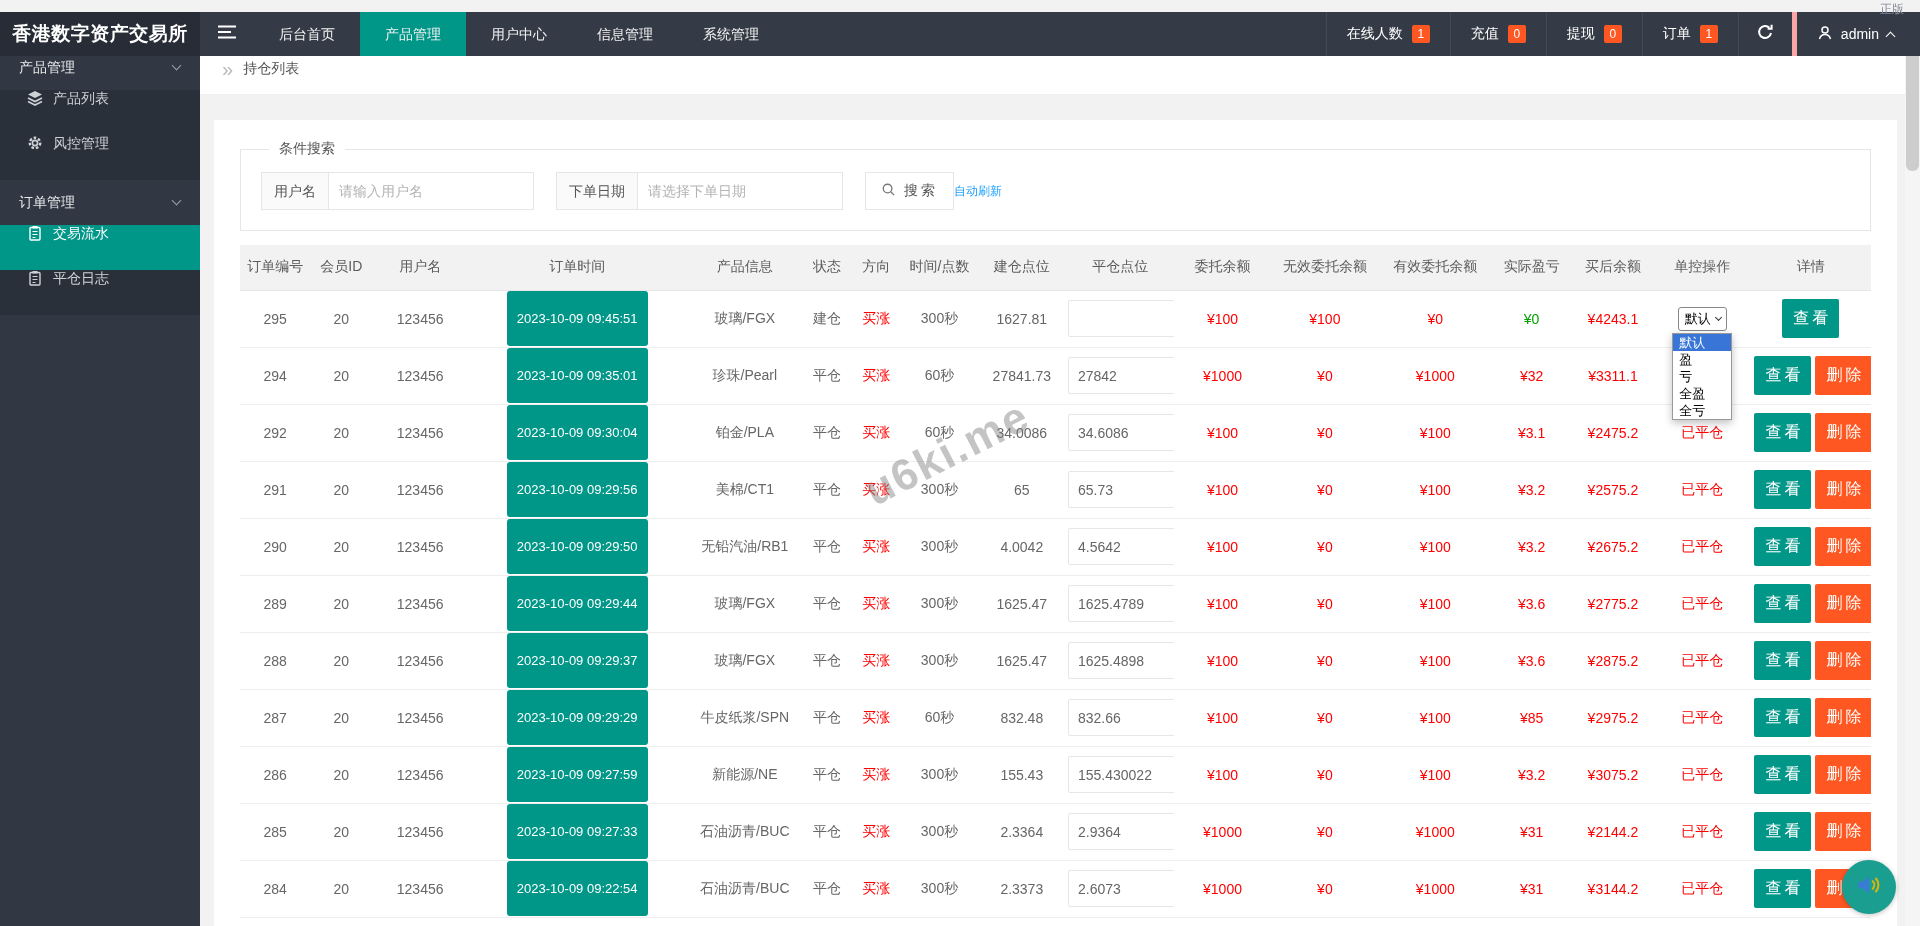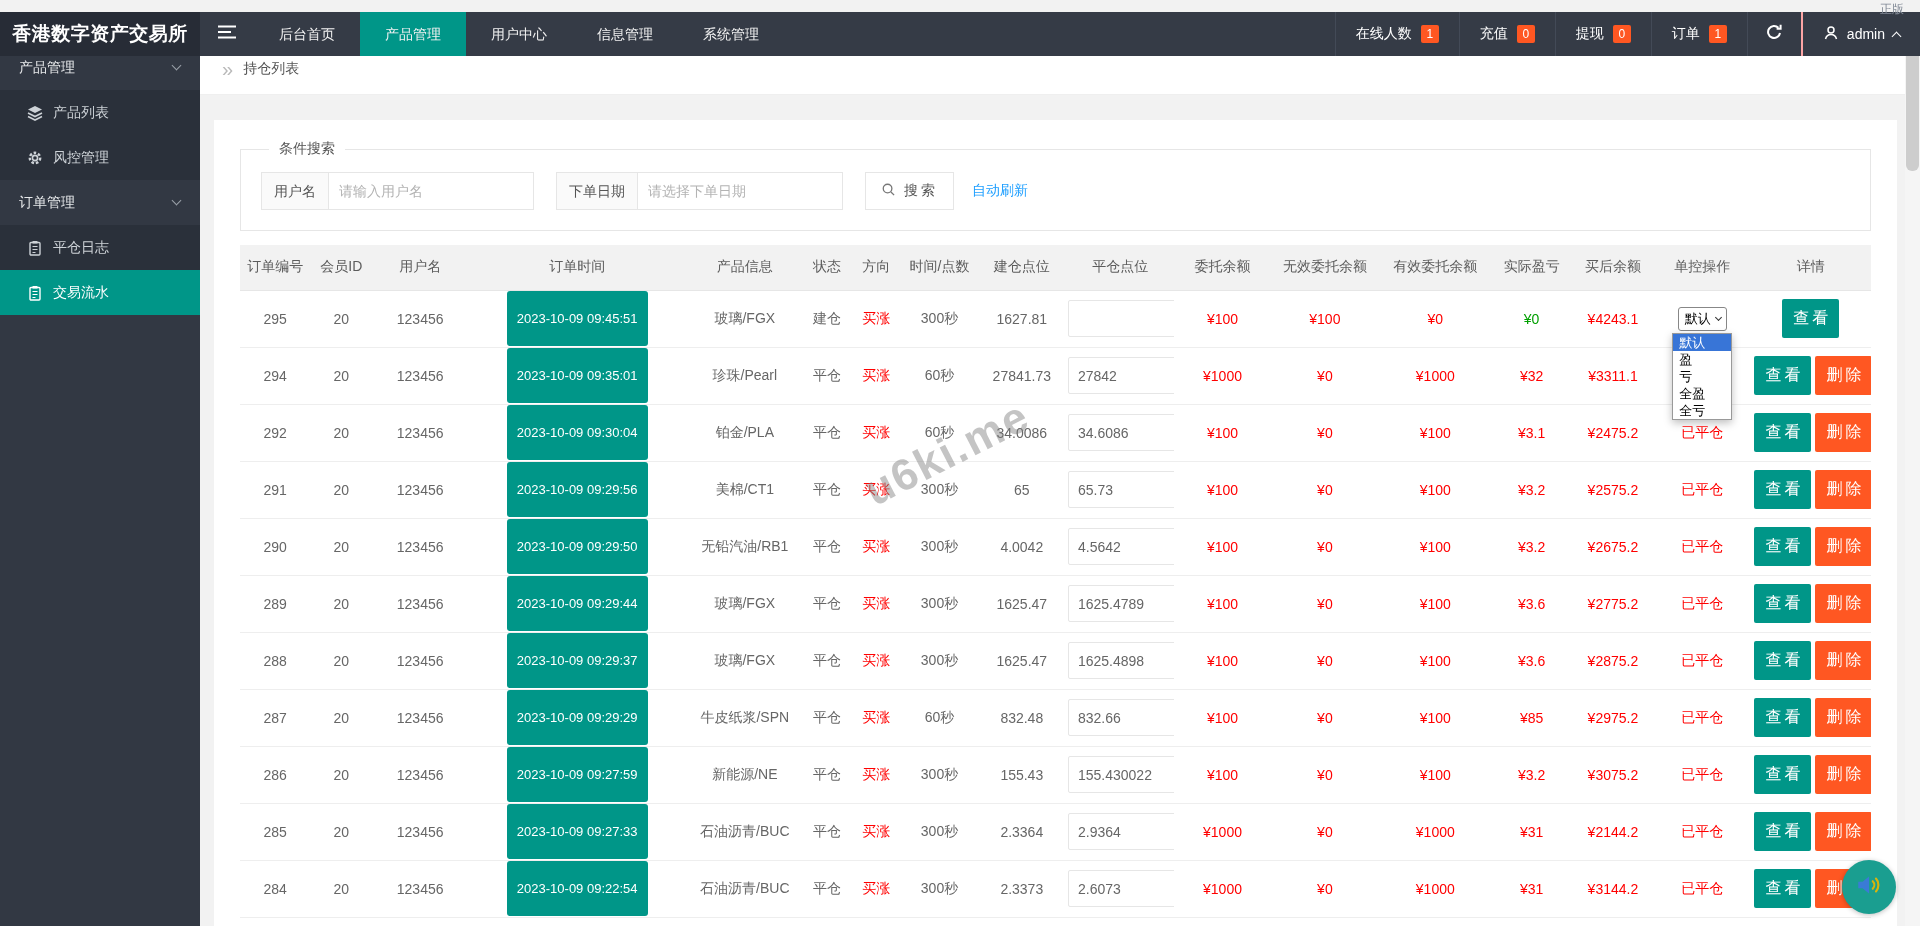--- a/index.html
+++ b/index.html
@@ -11,51 +11,51 @@
   .logo { width:200px; background:#272c36; color:#fff; font-size:19px; font-weight:bold; text-align:center; line-height:44px; letter-spacing:.5px; }
   .icon-btn { width:54px; display:flex; align-items:center; justify-content:center; cursor:pointer; }
   .nav { display:flex; }
   .nav-item { line-height:44px; padding:0 25px; color:#f2f2f2; font-size:14px; cursor:pointer; }
   .nav-item.active { background:#009688; }
   .tb-spacer { flex:1; }
   .stats { display:flex; }
   .stat { display:flex; align-items:center; gap:9px; padding:0 20px; border-left:1px solid #434a57; color:#fff; font-size:14px; cursor:pointer; }
   .badge { background:#ff5722; color:#fff; font-size:12px; line-height:18px; min-width:18px; text-align:center; padding:0 5px; border-radius:2px; }
   .refresh { border-left:1px solid #434a57; }
-  .user { display:flex; align-items:center; gap:8px; padding:0 20px 0 20px; border-left:2px solid #fca5a5; color:#fff; font-size:14px; cursor:pointer;text-align:right; }
+  .user { display:flex; align-items:center; gap:8px; padding:0 26px 0 20px; border-left:5px solid #fca5a5; color:#fff; font-size:14px; cursor:pointer;text-align:right; }
   .chev { display:inline-block; width:7px; height:7px; border-right:1.5px solid currentColor; border-bottom:1.5px solid currentColor; }
   .chev.up { transform:rotate(-135deg); margin-top:4px; }
   .chev.down { transform:rotate(45deg); margin-top:-4px; }
   .corner-text { position:absolute; top:1px; right:16px; color:#828a96; font-size:12px; z-index:31; }
 
   
   .sidebar { position:absolute; top:44px; left:0; bottom:0; width:200px; background:#323843; border-top:1px solid #3c434f; }
   .side-group { height:45px; display:flex; align-items:center; justify-content:space-between; padding:0 20px 0 19px; color:#e6e8ea; font-size:14px; cursor:pointer; }
   .side-group .chev { color:#9aa0a9; }
-  .side-item { height:45px; display:flex; align-items:center; gap:10px; padding-left:27px; background:#2a303a; color:#cdd2d7; font-size:14px; cursor:pointer; }
+  .side-item { height:45px; display:flex; gap:10px; padding-left:27px; background:#2a303a; color:#cdd2d7; font-size:14px; cursor:pointer; }
   .side-item.active { background:#009688; color:#fff; }
   .side-icon { width:16px; height:16px; display:inline-flex; }
   .side-icon svg { width:16px; height:16px; }
 
   
   .main { position:absolute; left:200px; top:44px; right:15px; bottom:0; }
   .breadcrumb { height:51px; background:#fff; border-bottom:1px solid #efefef; display:flex; align-items:center; padding-left:22px; gap:10px; }
   .crumb-icon { color:#b9b9b9; font-size:20px; line-height:1; }
   .crumb-text { color:#555; font-size:14px; }
   .panel { margin:25px 8px 0 14px; background:#fff; padding:20px 16px 40px; min-height:830px; }
 
   fieldset.search { border:1px solid #e6e6e6; margin:0 10px; padding:14px 20px 20px; }
   fieldset.search legend { padding:0 10px; margin-left:8px; color:#555; font-size:14px; }
   .search-row { display:flex; align-items:center; }
   .sgroup { display:flex; margin-right:22px; }
   .slabel { height:38px; line-height:36px; border:1px solid #e6e6e6; background:#fafafa; padding:0 12px; color:#555; font-size:14px; white-space:nowrap; }
   .sinput { height:38px; width:205px; border:1px solid #e6e6e6; border-left:none; padding:0 10px; font-size:14px; color:#666; outline:none; font-family:inherit; }
   .sinput::placeholder { color:#b3b3b3; }
   .btn-search { height:38px; padding:4px 15px; background:#fff; border:1px solid #e6e6e6; display:inline-flex; align-items:center; gap:8px; font-size:14px; color:#555; cursor:pointer; letter-spacing:3px; font-family:inherit; }
-  .link-refresh { margin-left:18px; color:#1e9fff; font-size:14px; text-decoration:none; cursor:pointer; }
+  .link-refresh { color:#1e9fff; font-size:12px; text-decoration:none; cursor:pointer; }
 
   
   .tbl-wrap { margin:14px 10px 0; }
   table { width:100%; border-collapse:collapse; table-layout:fixed; }
   thead th { background:#f2f2f2; height:45px; font-weight:normal; font-size:14px; color:#5c5c5c; border-bottom:1px solid #e6e6e6; white-space:nowrap; overflow:hidden; }
   tbody td { height:57px; text-align:center; font-size:14px; color:#666; border-bottom:1px solid #eee; white-space:nowrap; overflow:hidden; padding:0 2px; }
   td.red, .red { color:#ff0000; }
   td.green, .green { color:#00a000; }
   .badge-date { display:inline-block; background:#009688; color:#fff; font-size:13px; padding:20px 10px; border-radius:3px; }
   .close-input { width:108px; height:37px; border:1px solid #e6e6e6; border-radius:2px; padding:0 9px; font-size:14px; color:#666; outline:none; background:#fff; font-family:inherit; }
@@ -159,39 +159,39 @@
               <circle cx="8" cy="8" r="5.2" fill="none" stroke="currentColor" stroke-width="2.4" stroke-dasharray="2.6 1.9"></circle>
               <circle cx="8" cy="8" r="2.6" fill="none" stroke="currentColor" stroke-width="1.6"></circle>
             </svg>
           </span>
     <span class="si-label">风控管理</span>
   </div>
         <div class="side-group">
     <span class="sg-label">订单管理</span>
     <i class="chev down"></i>
   </div>
+        <div class="side-item active">
+    <span class="side-icon">
+            <svg viewBox="0 0 16 16">
+              <rect x="3" y="2.5" width="10" height="12.5" rx="1" fill="none" stroke="currentColor" stroke-width="1.4"></rect>
+              <rect x="5.5" y="1" width="5" height="2.6" rx="0.6" fill="currentColor"></rect>
+              <path d="M5.5 6.5h5M5.5 9.5h5M5.5 12.5h3" stroke="currentColor" stroke-width="1.2"></path>
+            </svg>
+          </span>
+    <span class="si-label">交易流水</span>
+  </div>
         <div class="side-item">
     <span class="side-icon">
             <svg viewBox="0 0 16 16">
               <rect x="3" y="2.5" width="10" height="12.5" rx="1" fill="none" stroke="currentColor" stroke-width="1.4"></rect>
               <rect x="5.5" y="1" width="5" height="2.6" rx="0.6" fill="currentColor"></rect>
               <path d="M5.5 6.5h5M5.5 9.5h5M5.5 12.5h3" stroke="currentColor" stroke-width="1.2"></path>
             </svg>
           </span>
     <span class="si-label">平仓日志</span>
-  </div>
-        <div class="side-item active">
-    <span class="side-icon">
-            <svg viewBox="0 0 16 16">
-              <rect x="3" y="2.5" width="10" height="12.5" rx="1" fill="none" stroke="currentColor" stroke-width="1.4"></rect>
-              <rect x="5.5" y="1" width="5" height="2.6" rx="0.6" fill="currentColor"></rect>
-              <path d="M5.5 6.5h5M5.5 9.5h5M5.5 12.5h3" stroke="currentColor" stroke-width="1.2"></path>
-            </svg>
-          </span>
-    <span class="si-label">交易流水</span>
   </div>
       </div>
   </aside>
 
   <div class="main">
     <div class="breadcrumb">
       <span class="crumb-icon">»</span>
       <span class="crumb-text">持仓列表</span>
     </div>
 

